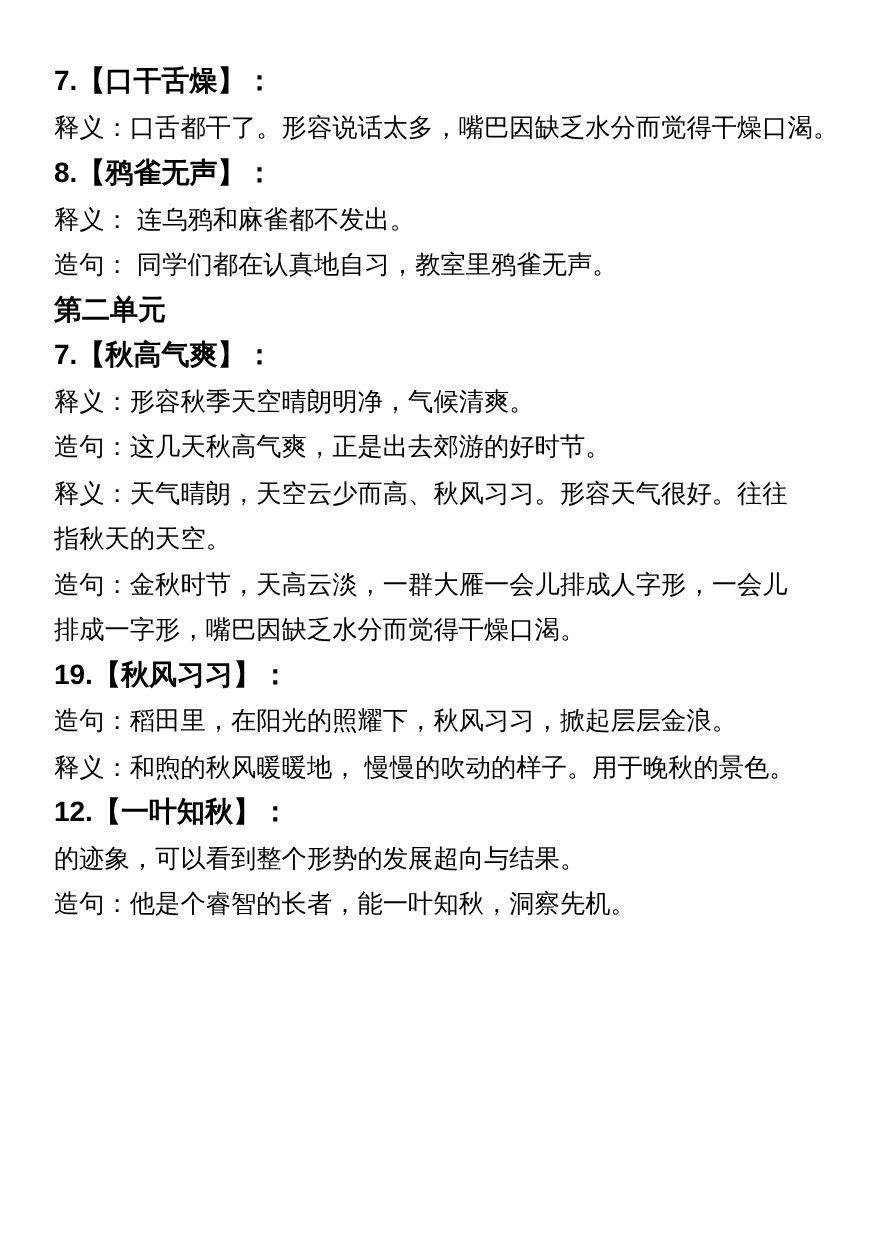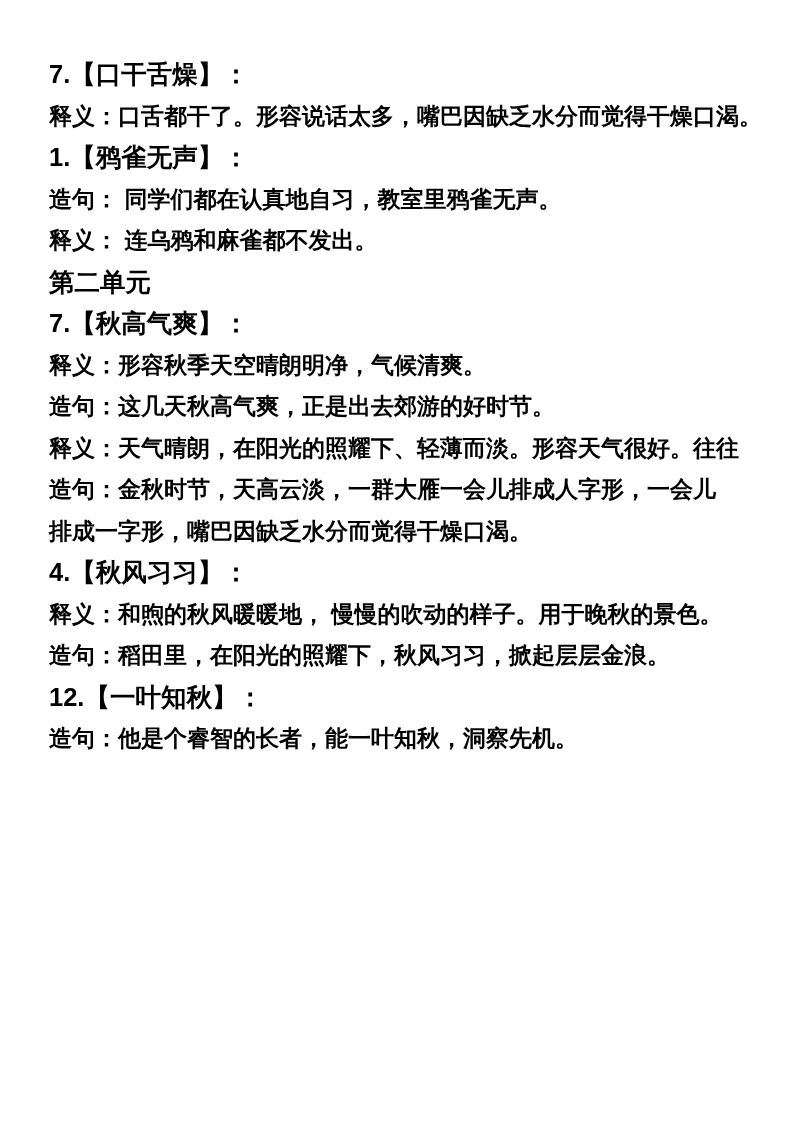--- a/index.html
+++ b/index.html
@@ -25,37 +25,39 @@
     font-size: 23px;
     color: #000000;
     letter-spacing: 0px;
   }
   .entry-heading,
   .section-heading {
     font-weight: bold;
     font-size: 25.5px;
   }
   .body-line {
-    font-weight: bold;
+    font-weight: normal;
   }
 </style>
 </head>
 <body>
 
 <div class="page">
     <div class="line entry-heading">7.【口干舌燥】：</div>
     <div class="line body-line">释义：口舌都干了。形容说话太多，嘴巴因缺乏水分而觉得干燥口渴。</div>
-    <div class="line entry-heading">1.【鸦雀无声】：</div>
+    <div class="line entry-heading">8.【鸦雀无声】：</div>
+    <div class="line body-line">释义： 连乌鸦和麻雀都不发出。</div>
     <div class="line body-line">造句： 同学们都在认真地自习，教室里鸦雀无声。</div>
-    <div class="line body-line">释义： 连乌鸦和麻雀都不发出。</div>
     <div class="line section-heading">第二单元</div>
     <div class="line entry-heading">7.【秋高气爽】：</div>
     <div class="line body-line">释义：形容秋季天空晴朗明净，气候清爽。</div>
     <div class="line body-line">造句：这几天秋高气爽，正是出去郊游的好时节。</div>
-    <div class="line body-line">释义：天气晴朗，在阳光的照耀下、轻薄而淡。形容天气很好。往往</div>
+    <div class="line body-line">释义：天气晴朗，天空云少而高、秋风习习。形容天气很好。往往</div>
+    <div class="line body-line">指秋天的天空。</div>
     <div class="line body-line">造句：金秋时节，天高云淡，一群大雁一会儿排成人字形，一会儿</div>
     <div class="line body-line">排成一字形，嘴巴因缺乏水分而觉得干燥口渴。</div>
-    <div class="line entry-heading">4.【秋风习习】：</div>
+    <div class="line entry-heading">19.【秋风习习】：</div>
+    <div class="line body-line">造句：稻田里，在阳光的照耀下，秋风习习，掀起层层金浪。</div>
     <div class="line body-line">释义：和煦的秋风暖暖地， 慢慢的吹动的样子。用于晚秋的景色。</div>
-    <div class="line body-line">造句：稻田里，在阳光的照耀下，秋风习习，掀起层层金浪。</div>
     <div class="line entry-heading">12.【一叶知秋】：</div>
+    <div class="line body-line">的迹象，可以看到整个形势的发展超向与结果。</div>
     <div class="line body-line">造句：他是个睿智的长者，能一叶知秋，洞察先机。</div>
   </div>
 
 </body></html>

